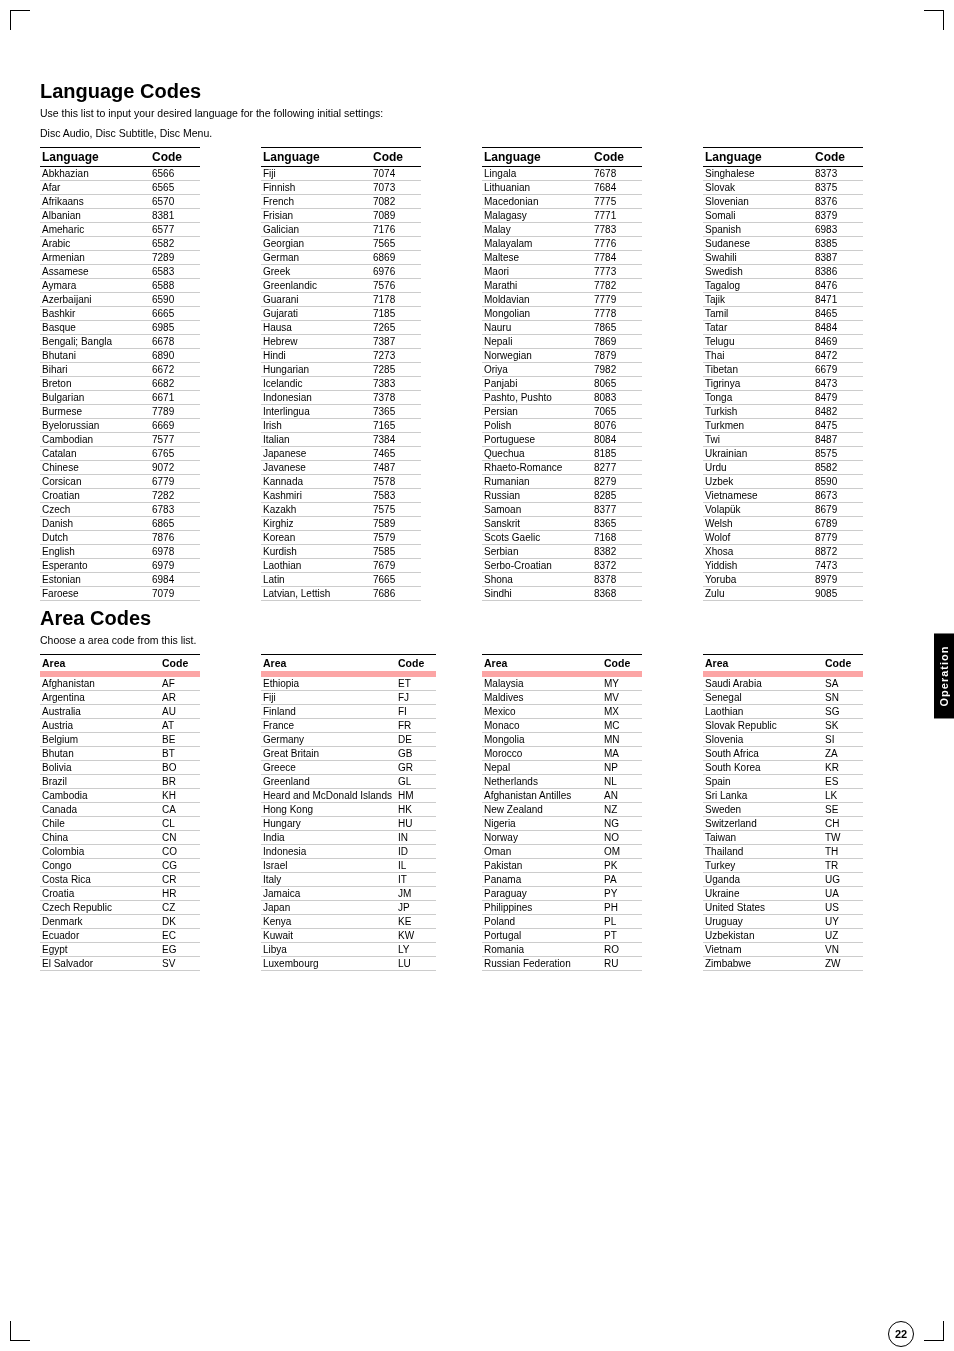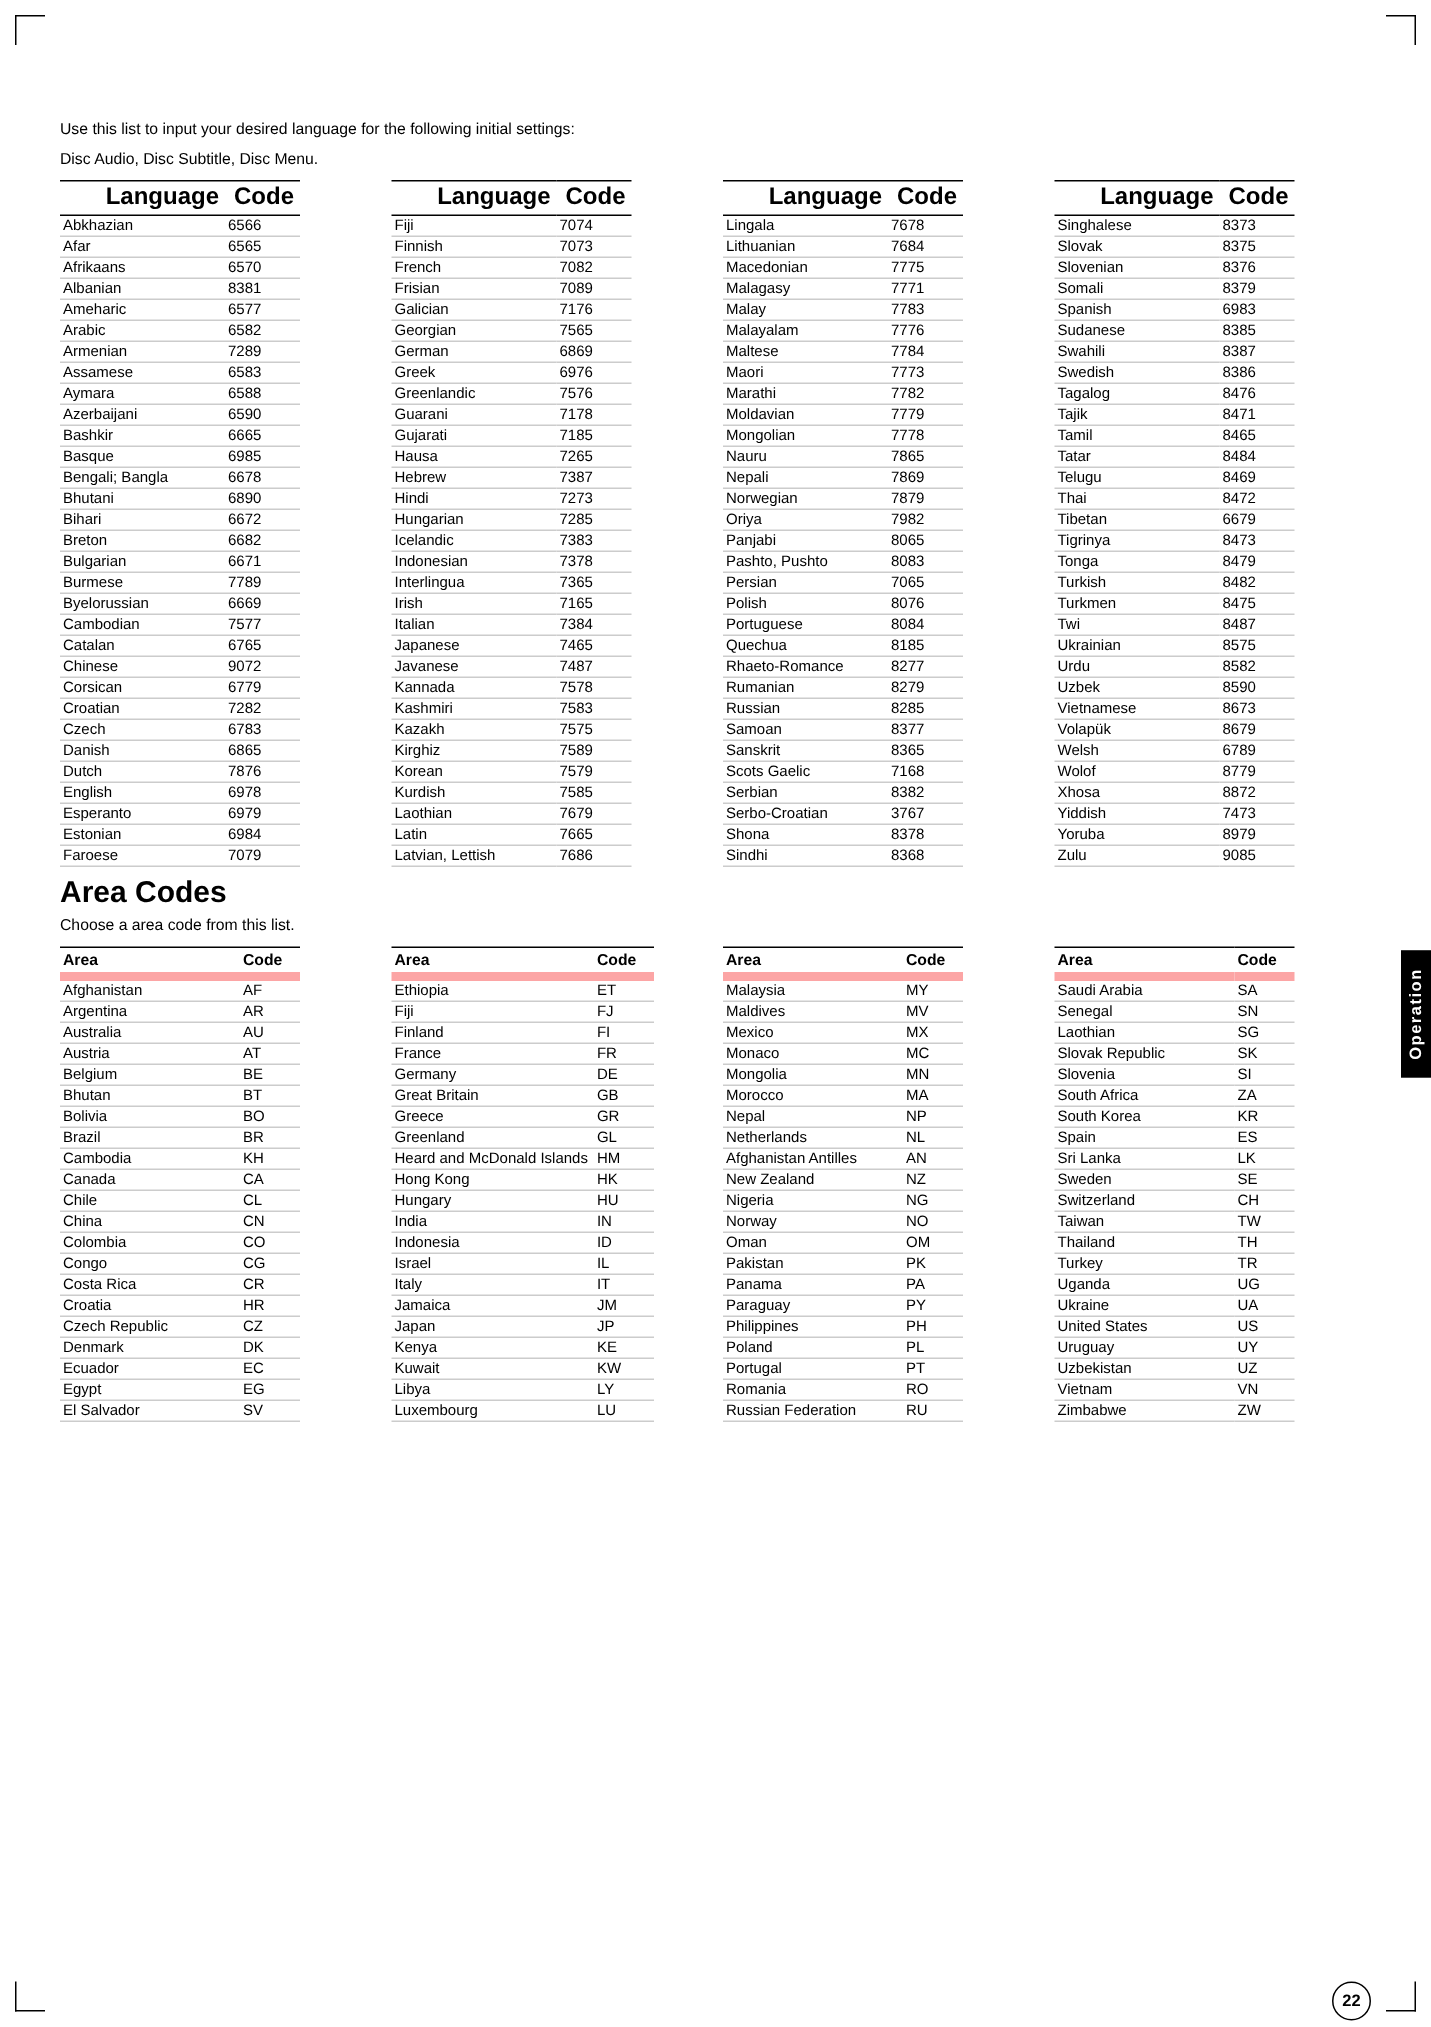--- a/index.html
+++ b/index.html
@@ -70,23 +70,23 @@
       font-size: 10.5px;
       margin-bottom: 8px;
     }
 
     .codes-table {
       border-collapse: collapse;
       flex: 1;
     }
 
     .codes-table th {
-      font-size: 16px;
+      font-size: 12px;
       font-weight: bold;
-      text-align: right;
+      text-align: left;
       border-top: 1.5px solid #000;
       border-bottom: 1px solid #000;
       padding: 2px 4px 2px 2px;
       white-space: nowrap;
     }
 
     .codes-table td {
       font-size: 10px;
       padding: 1px 4px 1px 2px;
       white-space: nowrap;
@@ -143,20 +143,21 @@
 <body>
 
 <div class="corner-mark corner-tl"></div>
 <div class="corner-mark corner-tr"></div>
 <div class="corner-mark corner-bl"></div>
 <div class="corner-mark corner-br"></div>
 
 <div class="sidebar-tab">Operation</div>
 
 <div style="margin-top: 60px;">
+  <h1>Language Codes</h1>
   <div class="subtitle">Use this list to input your desired language for the following initial settings:</div>
   <div class="subtitle">Disc Audio, Disc Subtitle, Disc Menu.</div>
 
   <div class="tables-wrapper">
 
     <div class="table-col">
       <table class="codes-table">
         <thead>
           <tr>
             <th class="col-lang">Language</th>
@@ -545,21 +546,21 @@
             <tr>
               <td>Scots Gaelic</td>
               <td>7168</td>
             </tr>
             <tr>
               <td>Serbian</td>
               <td>8382</td>
             </tr>
             <tr>
               <td>Serbo-Croatian</td>
-              <td>3767</td>
+              <td>8372</td>
             </tr>
             <tr>
               <td>Shona</td>
               <td>8378</td>
             </tr>
             <tr>
               <td>Sindhi</td>
               <td>8368</td>
             </tr>
           </tbody>

